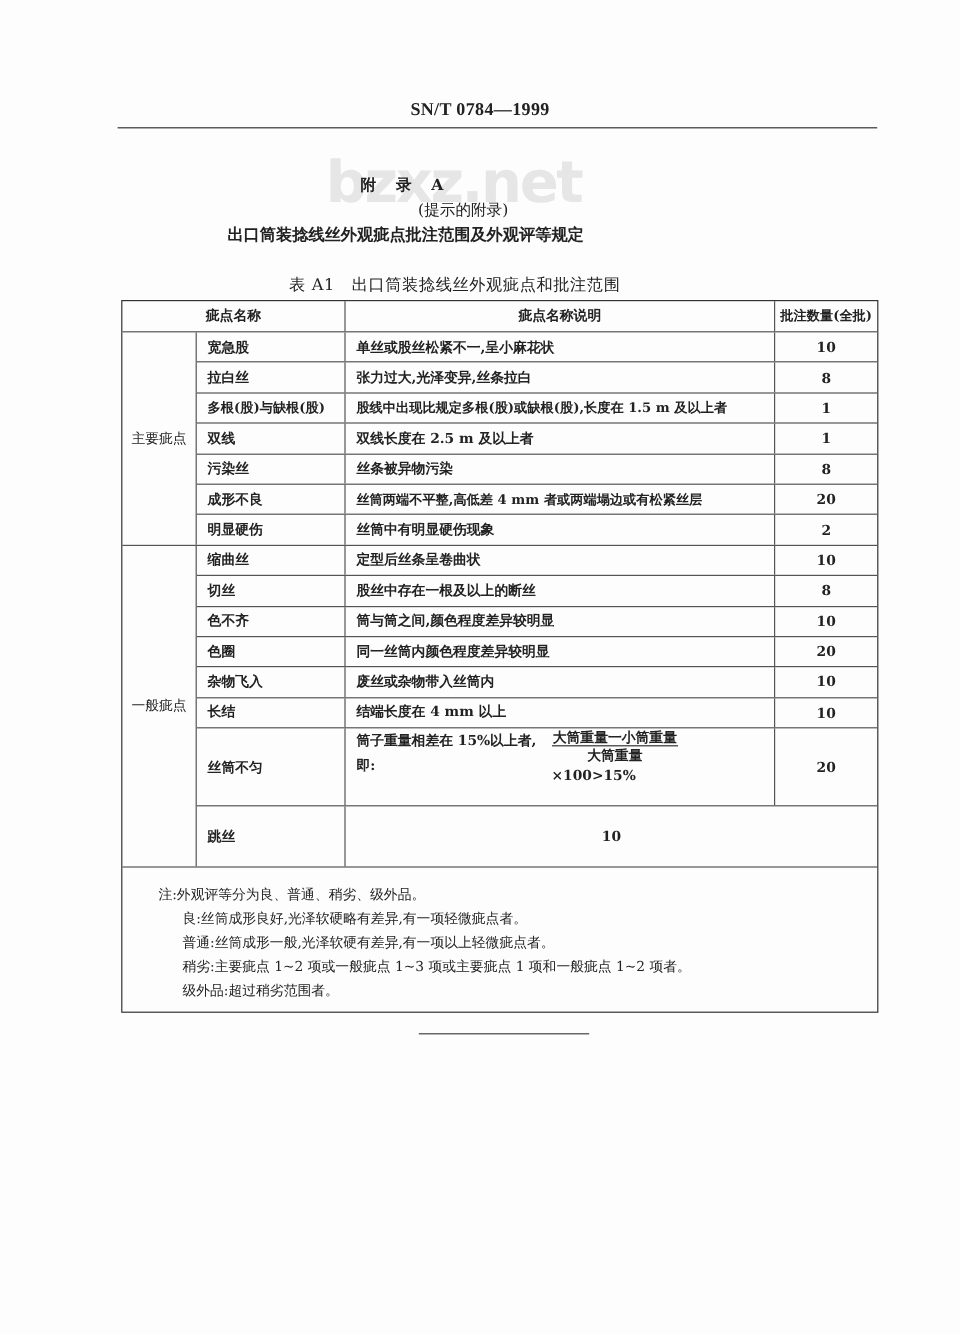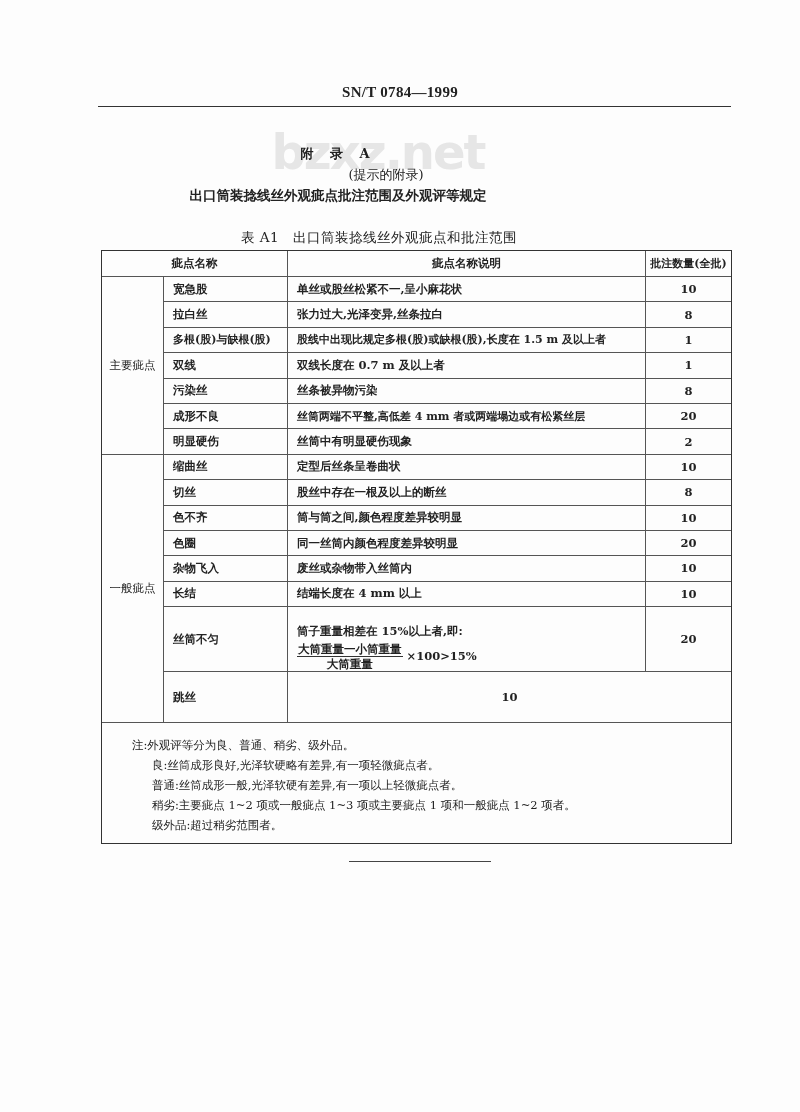--- a/index.html
+++ b/index.html
@@ -82,21 +82,21 @@
         <div class="cell c-desc">张力过大,光泽变异,丝条拉白</div>
         <div class="cell c-count">8</div>
       </div>
       <div class="row r">
         <div class="cell c-defect" style="padding:0 4px 0 9px;white-space:nowrap;font-size:11px;">多根(股)与缺根(股)</div>
         <div class="cell c-desc" style="font-size:11px;white-space:nowrap;">股线中出现比规定多根(股)或缺根(股),长度在 1.5 m 及以上者</div>
         <div class="cell c-count">1</div>
       </div>
       <div class="row r">
         <div class="cell c-defect">双线</div>
-        <div class="cell c-desc">双线长度在 0.7 m 及以上者</div>
+        <div class="cell c-desc">双线长度在 2.5 m 及以上者</div>
         <div class="cell c-count">1</div>
       </div>
       <div class="row r">
         <div class="cell c-defect">污染丝</div>
         <div class="cell c-desc">丝条被异物污染</div>
         <div class="cell c-count">8</div>
       </div>
       <div class="row r">
         <div class="cell c-defect">成形不良</div>
         <div class="cell c-desc" style="font-size:11px;white-space:nowrap;">丝筒两端不平整,高低差 4 mm 者或两端塌边或有松紧丝层</div>
@@ -138,21 +138,21 @@
         <div class="cell c-desc">废丝或杂物带入丝筒内</div>
         <div class="cell c-count">10</div>
       </div>
       <div class="row r">
         <div class="cell c-defect">长结</div>
         <div class="cell c-desc">结端长度在 4 mm 以上</div>
         <div class="cell c-count">10</div>
       </div>
       <div class="row r-tall">
         <div class="cell c-defect">丝筒不匀</div>
-        <div class="cell c-desc" style="flex-direction:column;align-items:flex-start;justify-content:flex-end;">
+        <div class="cell c-desc" style="flex-direction:row;align-items:flex-start;justify-content:space-between;">
           <span class="desc-block">筒子重量相差在 15%以上者,即:</span>
           <span class="desc-block">
             <span class="frac">
               <span class="num">大筒重量一小筒重量</span>
               <span class="den">大筒重量</span>
             </span>
             <span>×100&gt;15%</span>
           </span>
         </div>
         <div class="cell c-count">20</div>

